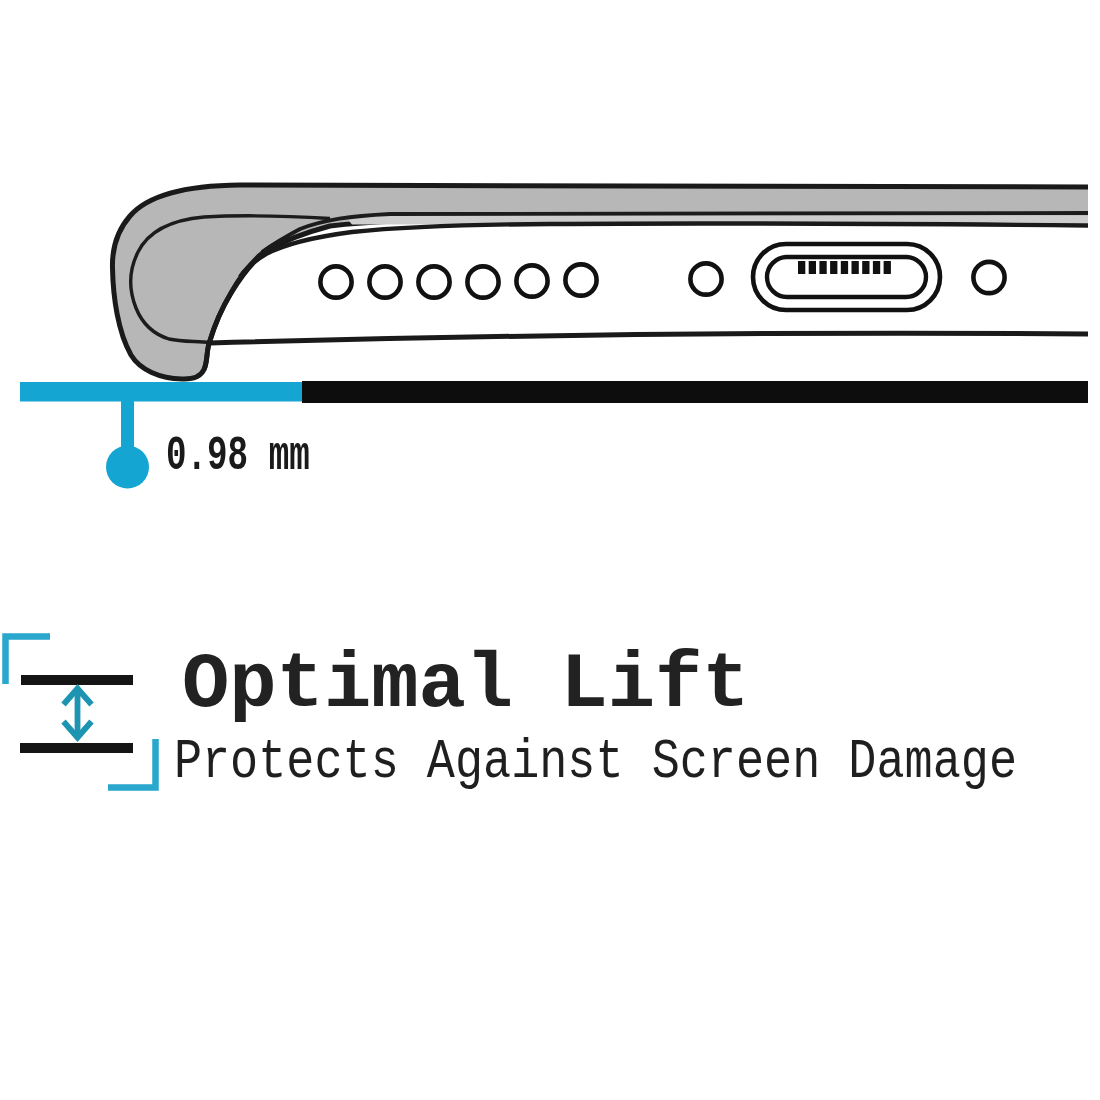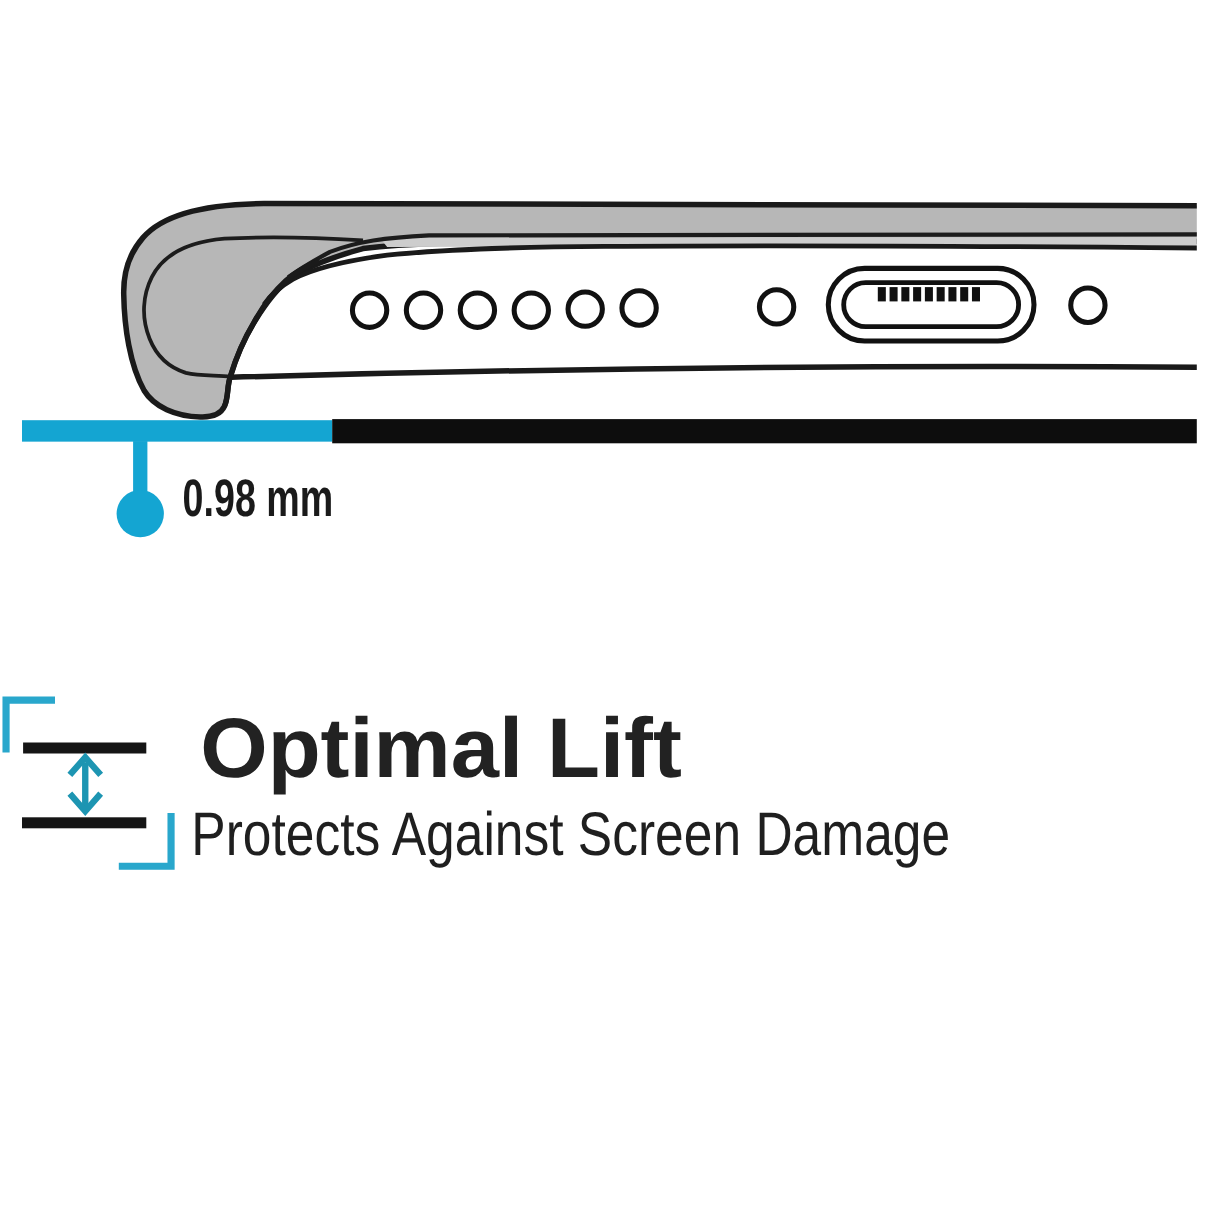--- a/index.html
+++ b/index.html
@@ -1,17 +1,17 @@
 <!DOCTYPE html>
 <html><head>
 <meta charset="utf-8">
 <style>
   html,body{margin:0;padding:0;background:#ffffff;}
   .page{position:relative;width:1088px;height:1100px;background:#fff;overflow:hidden;
-        font-family:Liberation Sans, sans-serif;}
+        font-family:Liberation Mono, monospace;}
   svg{position:absolute;left:0;top:0;}
 </style>
 </head>
 <body>
 <div class="page">
 <svg width="1100" height="1100" viewBox="0 0 1100 1100">
 
   <path d="M 1094,187
            L 240,185
            C 185,185.5 148,195 130,216

